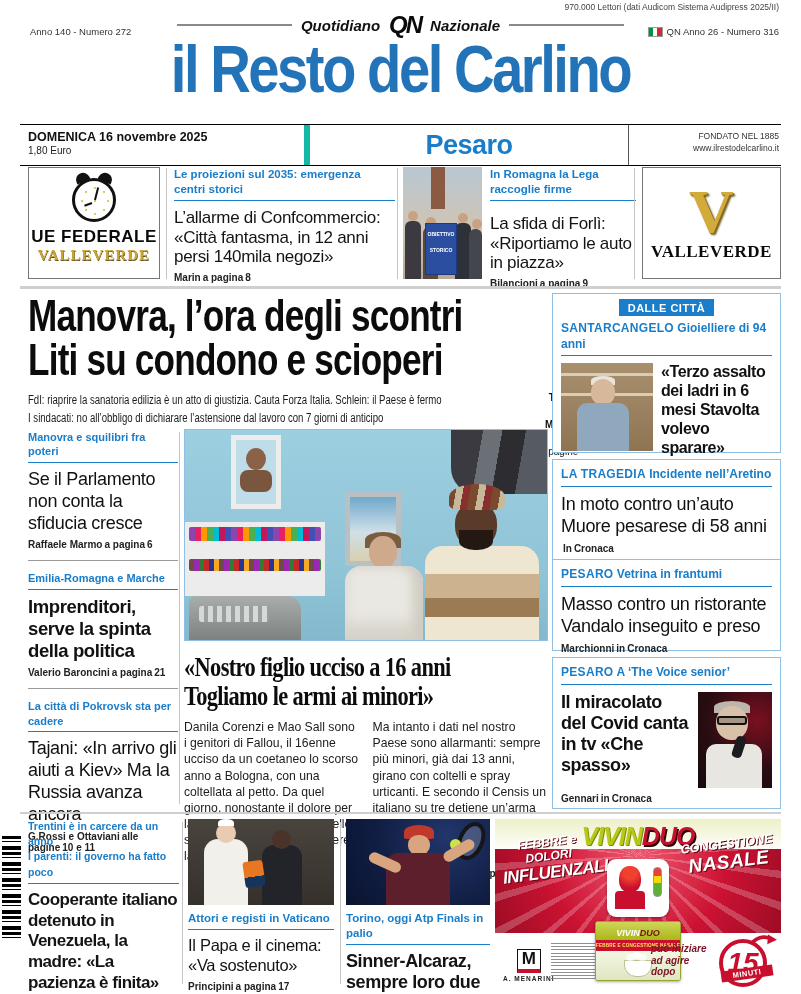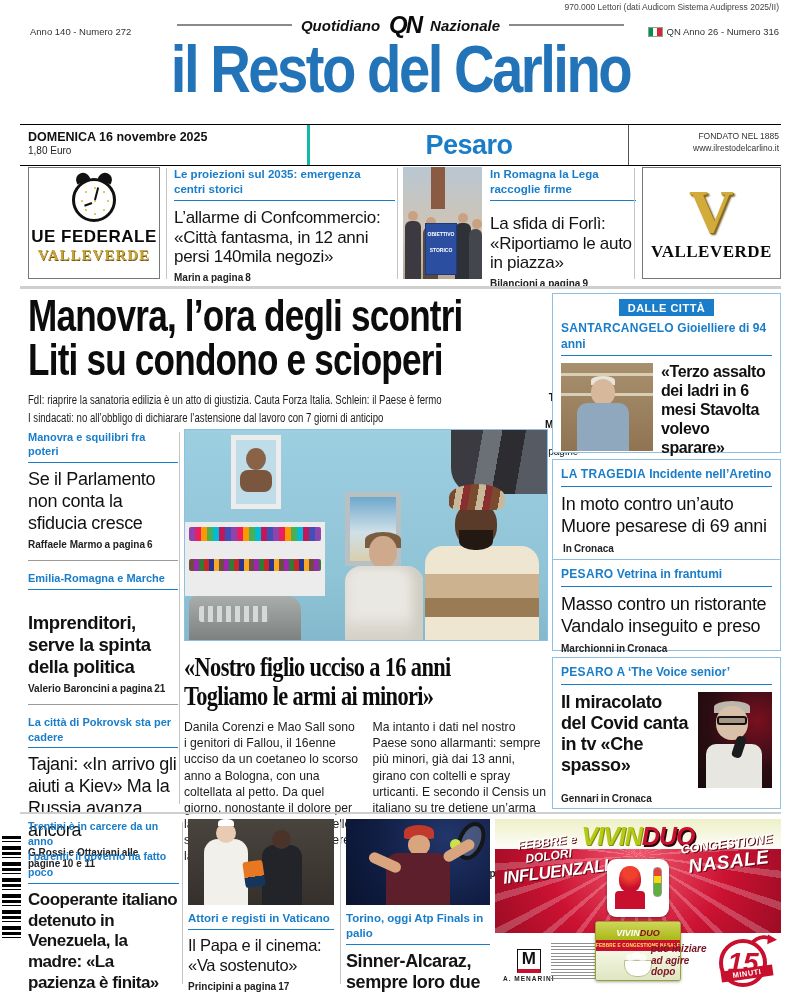--- a/index.html
+++ b/index.html
@@ -22,21 +22,21 @@
   .flag{display:inline-flex;width:15px;height:10px;border:0.5px solid #999;}
   .flag i{flex:1;}
   .flag .g{background:#009246;}.flag .w{background:#fff;}.flag .r{background:#ce2b37;}
 
   
   .masthead{position:absolute;top:30px;left:0;width:100%;text-align:center;font-size:67px;font-weight:700;
     color:var(--masthead,#2273b8);letter-spacing:-3px;transform:scaleX(.84);transform-origin:center;white-space:nowrap;}
 
   
   .dateline{position:absolute;top:124px;left:20px;width:761px;height:42px;border-top:1.5px solid #000;border-bottom:1.5px solid #000;display:flex;}
-  .dl-left{width:290px;padding:5px 0 0 8px;border-right:3px solid #14b8a6;}
+  .dl-left{width:290px;padding:5px 0 0 8px;border-right:6px solid #14b8a6;}
   .dl-date{font-size:12.5px;font-weight:700;}
   .dl-price{font-size:10px;color:#222;margin-top:1px;}
   .dl-mid{flex:1;display:flex;align-items:center;justify-content:center;border-right:1px solid #555;}
   .dl-edition{font-size:27px;font-weight:700;color:var(--accent,#1a7dc9);letter-spacing:-0.5px;}
   .dl-right{width:152px;text-align:right;padding:6px 2px 0 0;font-size:8.5px;color:#333;line-height:1.4;}
 
   
   .adboxL{position:absolute;left:28px;top:167px;width:132px;height:112px;border:1.5px solid #777;display:flex;flex-direction:column;align-items:center;justify-content:flex-start;padding-top:5px;}
   .clock{position:relative;width:46px;height:50px;}
   .clock .bellL,.clock .bellR{position:absolute;top:0;width:14px;height:9px;background:#111;border-radius:7px 7px 0 0;}
@@ -103,21 +103,21 @@
   .ph-voice .head{position:absolute;left:18px;top:14px;width:32px;height:34px;border-radius:48%;background:#d9c0a8;}
   .ph-voice .hair{position:absolute;left:16px;top:9px;width:36px;height:12px;border-radius:50% 50% 0 0;background:#bdb6ad;}
   .ph-voice .glasses{position:absolute;left:19px;top:24px;width:30px;height:9px;border:2.5px solid #111;border-radius:3px;background:rgba(20,20,20,.25);}
   .ph-voice .mic{position:absolute;left:36px;top:44px;width:10px;height:22px;background:#1c1c1e;border-radius:4px;transform:rotate(18deg);}
   .ph-voice .shirt{position:absolute;left:8px;top:52px;width:56px;height:44px;border-radius:10px 10px 0 0;background:#e8e6e0;}
 
   
   .lcol{position:absolute;left:28px;top:430px;width:150px;}
   .lcol .art{margin-bottom:10px;}
   .lcol .hl-a{font-size:18px;font-weight:400;line-height:1.22;margin-top:6px;letter-spacing:-0.3px;}
-  .lcol .hl-b{font-size:18.5px;font-weight:800;line-height:1.2;margin-top:22px;letter-spacing:-0.4px;}
+  .lcol .hl-b{font-size:18.5px;font-weight:800;line-height:1.2;margin-top:6px;letter-spacing:-0.4px;}
   .lcol .div{height:1px;background:#9a9a9a;margin:9px 0 10px 0;}
   .lcol .kicker{font-size:11px;}
 
   
   .center{position:absolute;left:184px;top:429px;width:364px;}
   .mainphoto{position:relative;width:364px;height:212px;border:1px solid var(--boxline,#8fc0e4);overflow:hidden;background:linear-gradient(180deg,#9ccfe0 0%,#8fc3d6 70%,#84b8cc 100%);}
   .mp-portrait{position:absolute;left:46px;top:5px;width:50px;height:74px;background:#bfdde9;border:5px solid #ececec;}
   .mp-portrait .boy{position:absolute;left:10px;top:8px;width:20px;height:22px;border-radius:50%;background:#8a6248;}
   .mp-portrait .arms{position:absolute;left:4px;top:30px;width:32px;height:22px;border-radius:8px;background:#7a563e;}
   .mp-frame2{position:absolute;left:160px;top:62px;width:56px;height:74px;border:5px solid #b9c0c4;background:linear-gradient(180deg,#6fa8cc 0%,#cfe0e8 55%,#d9cfae 100%);}
@@ -332,21 +332,21 @@
     </div>
     <div class="byline">
       <span class="b">Spadazzi</span><span class="r">a pagina</span><span class="b">14</span>
     </div>
   </div>
 
   <div class="rbox" style="top:459px;height:111px">
     <div class="kicker rk">
       <span class="tag">LA TRAGEDIA</span> <span>Incidente nell’Aretino</span>
     </div>
-    <div class="rhl-light">In moto contro un’auto Muore pesarese di 69 anni</div>
+    <div class="rhl-light">In moto contro un’auto Muore pesarese di 58 anni</div>
     <div class="byline">
       <span class="b"></span><span class="r">In</span><span class="b">Cronaca</span>
     </div>
   </div>
 
   <div class="rbox" style="top:559px;height:92px">
     <div class="kicker rk">
       <span class="tag">PESARO</span> <span>Vetrina in frantumi</span>
     </div>
     <div class="rhl-light">Masso contro un ristorante Vandalo inseguito e preso</div>

